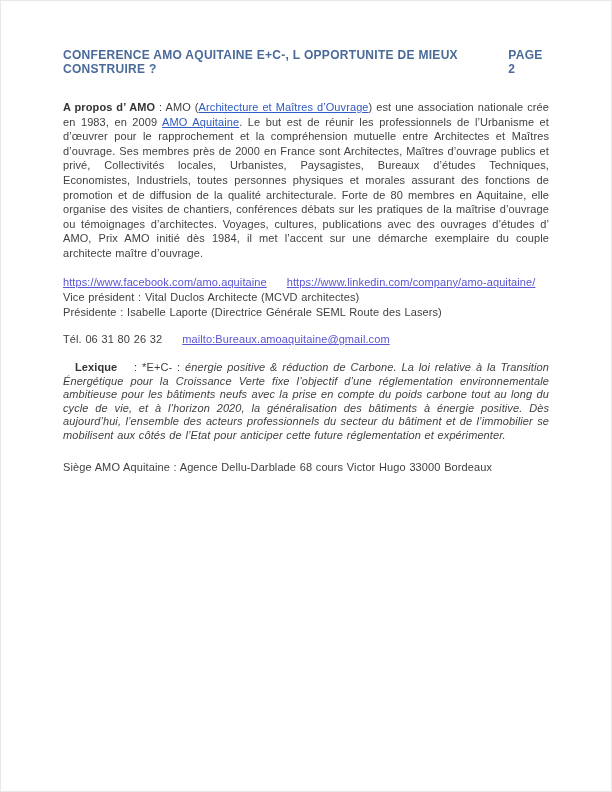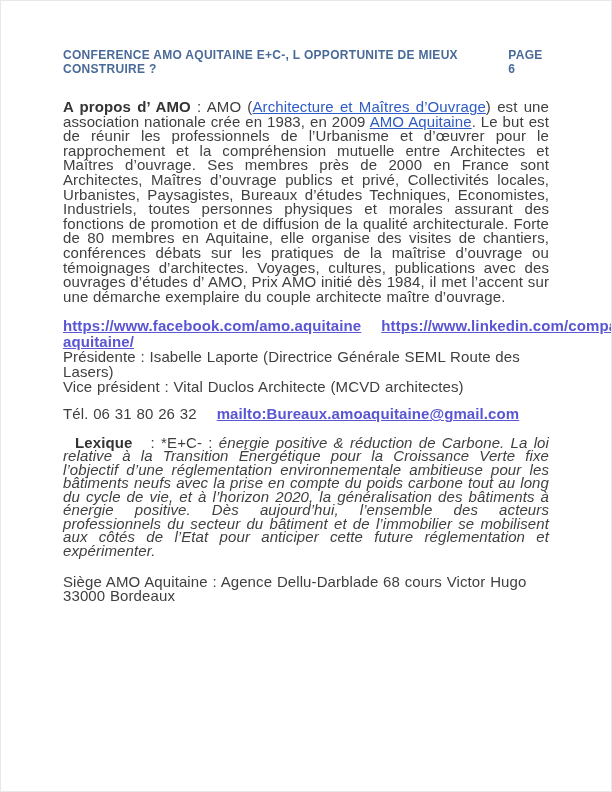--- a/index.html
+++ b/index.html
@@ -21,34 +21,34 @@
     display: flex;
     justify-content: space-between;
     align-items: baseline;
     font-size: 12px;
     font-weight: bold;
     color: #4a6a99;
     letter-spacing: 0.3px;
     margin-bottom: 24px;
   }
   .body-text {
-    font-size: 15px;
+    font-size: 11px;
     line-height: 14.6px;
     letter-spacing: 0.1px;
     word-spacing: 0.5px;
   }
   .justify { text-align: justify; }
   p.block { margin-bottom: 14px; }
   .bold { font-weight: bold; color: #343434; }
   a.link {
     text-decoration: underline;
     cursor: pointer;
   }
   a.link-blue { color: #2f5bc4; }
-  a.link-violet { color: #5a55d2; font-weight: bold; }
+  a.link-violet { color: #5a55d2; }
   .contact-lines { line-height: 15.2px; margin-bottom: 12px; }
   .rens-lines { line-height: 15.2px; margin-bottom: 14px; }
   .url-gap { margin-left: 20px; }
   .lexique {
     font-style: italic;
     line-height: 13.5px;
     margin-bottom: 16px;
   }
   .lexique .upright { font-style: normal; padding-left: 12px; }
   .siege-line {
@@ -57,29 +57,29 @@
   }
 </style>
 </head>
 <body>
 
 <div class="page">
   <div class="content">
 
     <div class="header-row">
       <span>CONFERENCE AMO AQUITAINE E+C-, L OPPORTUNITE DE MIEUX CONSTRUIRE ?</span>
-      <span>PAGE 6</span>
+      <span>PAGE 2</span>
     </div>
 
     <p class="body-text justify block"><span class="bold">A propos d’ AMO</span><span> : AMO (</span><a class="link link-blue">Architecture et Maîtres d’Ouvrage</a><span>) est une association nationale  crée en 1983, en 2009 </span><a class="link link-blue">AMO Aquitaine</a><span>. Le but est de réunir les professionnels de l’Urbanisme et d’œuvrer pour le rapprochement et la compréhension mutuelle entre Architectes et Maîtres d’ouvrage. Ses membres  près de 2000 en France sont Architectes, Maîtres d’ouvrage publics et privé, Collectivités locales, Urbanistes, Paysagistes, Bureaux d’études Techniques, Economistes, Industriels, toutes personnes physiques et morales assurant des fonctions de promotion et de diffusion de la qualité architecturale.  Forte de 80 membres en Aquitaine, elle organise des visites de chantiers, conférences   débats sur les pratiques de la maîtrise d’ouvrage ou témoignages d’architectes. Voyages, cultures, publications avec des ouvrages d’études d’ AMO, Prix AMO initié dès 1984, il met l’accent sur une démarche exemplaire du couple architecte maître d’ouvrage.</span></p>
 
     <div class="body-text contact-lines">
       <div><a class="link link-violet">https://www.facebook.com/amo.aquitaine</a><a class="link link-violet url-gap">https://www.linkedin.com/company/amo-aquitaine/</a></div>
+      <div>Vice président : Vital Duclos Architecte (MCVD architectes)</div>
       <div>Présidente : Isabelle Laporte (Directrice Générale SEML Route des Lasers)</div>
-      <div>Vice président : Vital Duclos Architecte (MCVD architectes)</div>
     </div>
 
     <div class="body-text rens-lines">
       <div><span>Tél. 06 31 80 26 32</span><a class="link link-violet url-gap">mailto:Bureaux.amoaquitaine@gmail.com</a></div>
     </div>
 
     <p class="body-text justify lexique"><span class="bold upright">Lexique</span><span class="upright"> : *E+C- : </span><span>énergie positive &amp; réduction de Carbone. </span><span>La loi relative à la Transition Énergétique pour la Croissance Verte fixe l’objectif d’une réglementation environnementale ambitieuse pour les bâtiments neufs avec la prise en compte du poids carbone tout au long du cycle de vie, et à l’horizon 2020, la généralisation des bâtiments à énergie positive. Dès aujourd’hui, l’ensemble des acteurs professionnels du secteur du bâtiment et de l’immobilier se mobilisent aux côtés de l’Etat pour anticiper cette future réglementation et expérimenter.</span></p>
 
     <div class="body-text siege-line">Siège AMO Aquitaine : Agence Dellu-Darblade 68 cours Victor Hugo 33000 Bordeaux</div>
 

